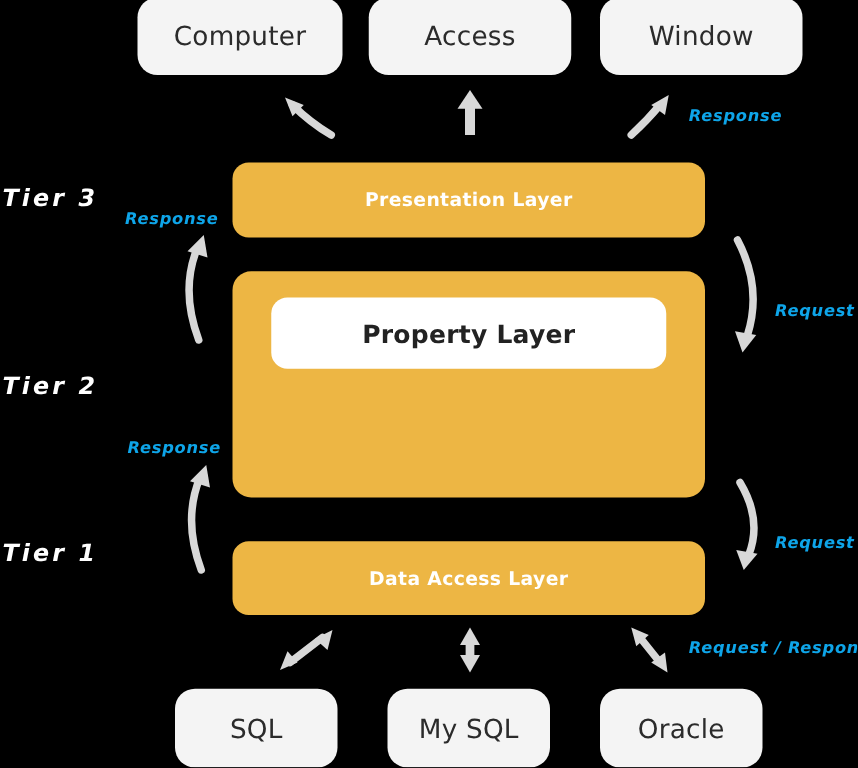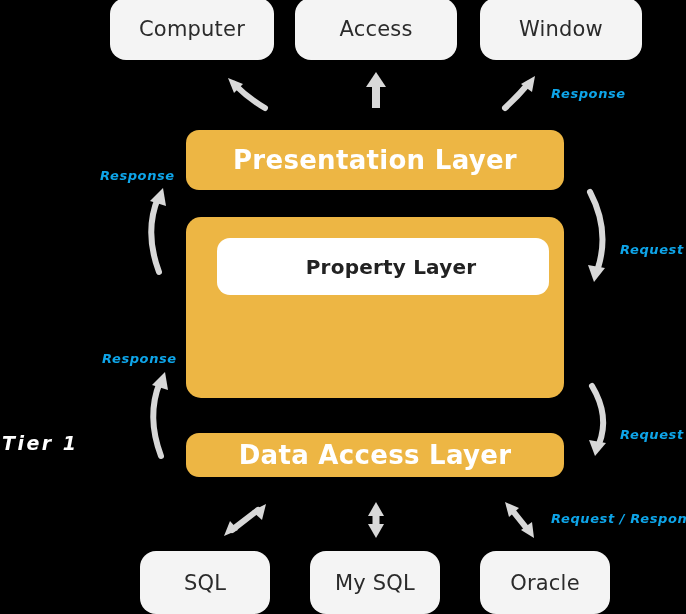--- a/index.html
+++ b/index.html
@@ -30,42 +30,41 @@
   }
   .layer-box {
     position: absolute;
     background: #edb644;
     border-radius: 13px;
     display: flex;
     align-items: center;
     justify-content: center;
     color: #ffffff;
     font-family: "DejaVu Sans", sans-serif;
-    font-size: 26px;
+    font-size: 15px;
     font-weight: bold;
     letter-spacing: 0.3px;
   }
   .tier2-container {
     position: absolute;
     background: #edb644;
     border-radius: 15px;
   }
   .inner-box {
     position: absolute;
     background: #ffffff;
     border-radius: 13px;
     display: flex;
     align-items: center;
     justify-content: center;
     color: #222222;
     font-family: "DejaVu Sans", sans-serif;
     font-size: 20px;
     font-weight: bold;
     letter-spacing: 0.2px;
-    padding-left: 16px;
   }
   .tier-label {
     position: absolute;
     color: #ffffff;
     font-family: "DejaVu Sans", sans-serif;
     font-size: 19px;
     font-weight: bold;
     font-style: italic;
     letter-spacing: 2.5px;
     white-space: nowrap;
@@ -114,37 +113,39 @@
     </g>
 
     <g>
       <path d="M 505,48 Q 518,36 528,24" stroke="#d8d8d8" stroke-width="6" fill="none" stroke-linecap="round"></path>
       <path d="M 535,16 L 532,32 L 521,24 Z" fill="#d8d8d8"></path>
     </g>
   </svg>
 
   <span class="flow-label" style="left:551px; top:86px;">Response</span>
 
+  <span class="tier-label" style="left:2px; top:148px;">Tier 3</span>
 
   <div class="layer-box" style="left:186px; top:130px; width:378px; height:60px;">
     <span>Presentation Layer</span>
   </div>
 
   <span class="flow-label" style="left:100px; top:168px;">Response</span>
   <svg class="arrow-svg" style="left:130px; top:182px;" width="70" height="100">
     <path d="M 29,90 Q 14,50 28,16" stroke="#d8d8d8" stroke-width="6" fill="none" stroke-linecap="round"></path>
     <path d="M 33,6 L 36,24 L 20,19 Z" fill="#d8d8d8"></path>
   </svg>
 
   <svg class="arrow-svg" style="left:578px; top:188px;" width="60" height="100">
     <path d="M 12,4 Q 32,42 20,80" stroke="#d8d8d8" stroke-width="6" fill="none" stroke-linecap="round"></path>
     <path d="M 16,94 L 10,77 L 27,80 Z" fill="#d8d8d8"></path>
   </svg>
   <span class="flow-label" style="left:620px; top:242px;">Request</span>
 
+  <span class="tier-label" style="left:2px; top:298px;">Tier 2</span>
 
   <div class="tier2-container" style="left:186px; top:217px; width:378px; height:181px;">
     <div class="inner-box" style="left:31px; top:21px; width:316px; height:57px;">
       <span>Property Layer</span>
     </div>
   </div>
 
   <span class="flow-label" style="left:102px; top:351px;">Response</span>
   <svg class="arrow-svg" style="left:134px; top:364px;" width="70" height="100">
     <path d="M 27,92 Q 12,52 26,18" stroke="#d8d8d8" stroke-width="6" fill="none" stroke-linecap="round"></path>
@@ -152,21 +153,21 @@
   </svg>
 
   <svg class="arrow-svg" style="left:578px; top:382px;" width="60" height="80">
     <path d="M 14,4 Q 32,34 21,62" stroke="#d8d8d8" stroke-width="6" fill="none" stroke-linecap="round"></path>
     <path d="M 17,74 L 11,58 L 28,61 Z" fill="#d8d8d8"></path>
   </svg>
   <span class="flow-label" style="left:620px; top:427px;">Request</span>
 
   <span class="tier-label" style="left:2px; top:432px;text-align:center;">Tier 1</span>
 
-  <div class="layer-box" style="left:186px; top:433px; width:378px; height:44px;">
+  <div class="layer-box" style="left:186px; top:433px; width:378px; height:59px;">
     <span>Data Access Layer</span>
   </div>
 
   <svg class="arrow-svg" style="left:0px; top:492px;" width="686" height="62">
 
     <g>
       <path d="M 232,38 L 258,18" stroke="#d8d8d8" stroke-width="6" fill="none" stroke-linecap="round"></path>
       <path d="M 224,44 L 230,29 L 238,38 Z" fill="#d8d8d8"></path>
       <path d="M 266,12 L 262,28 L 252,19 Z" fill="#d8d8d8"></path>
     </g>

